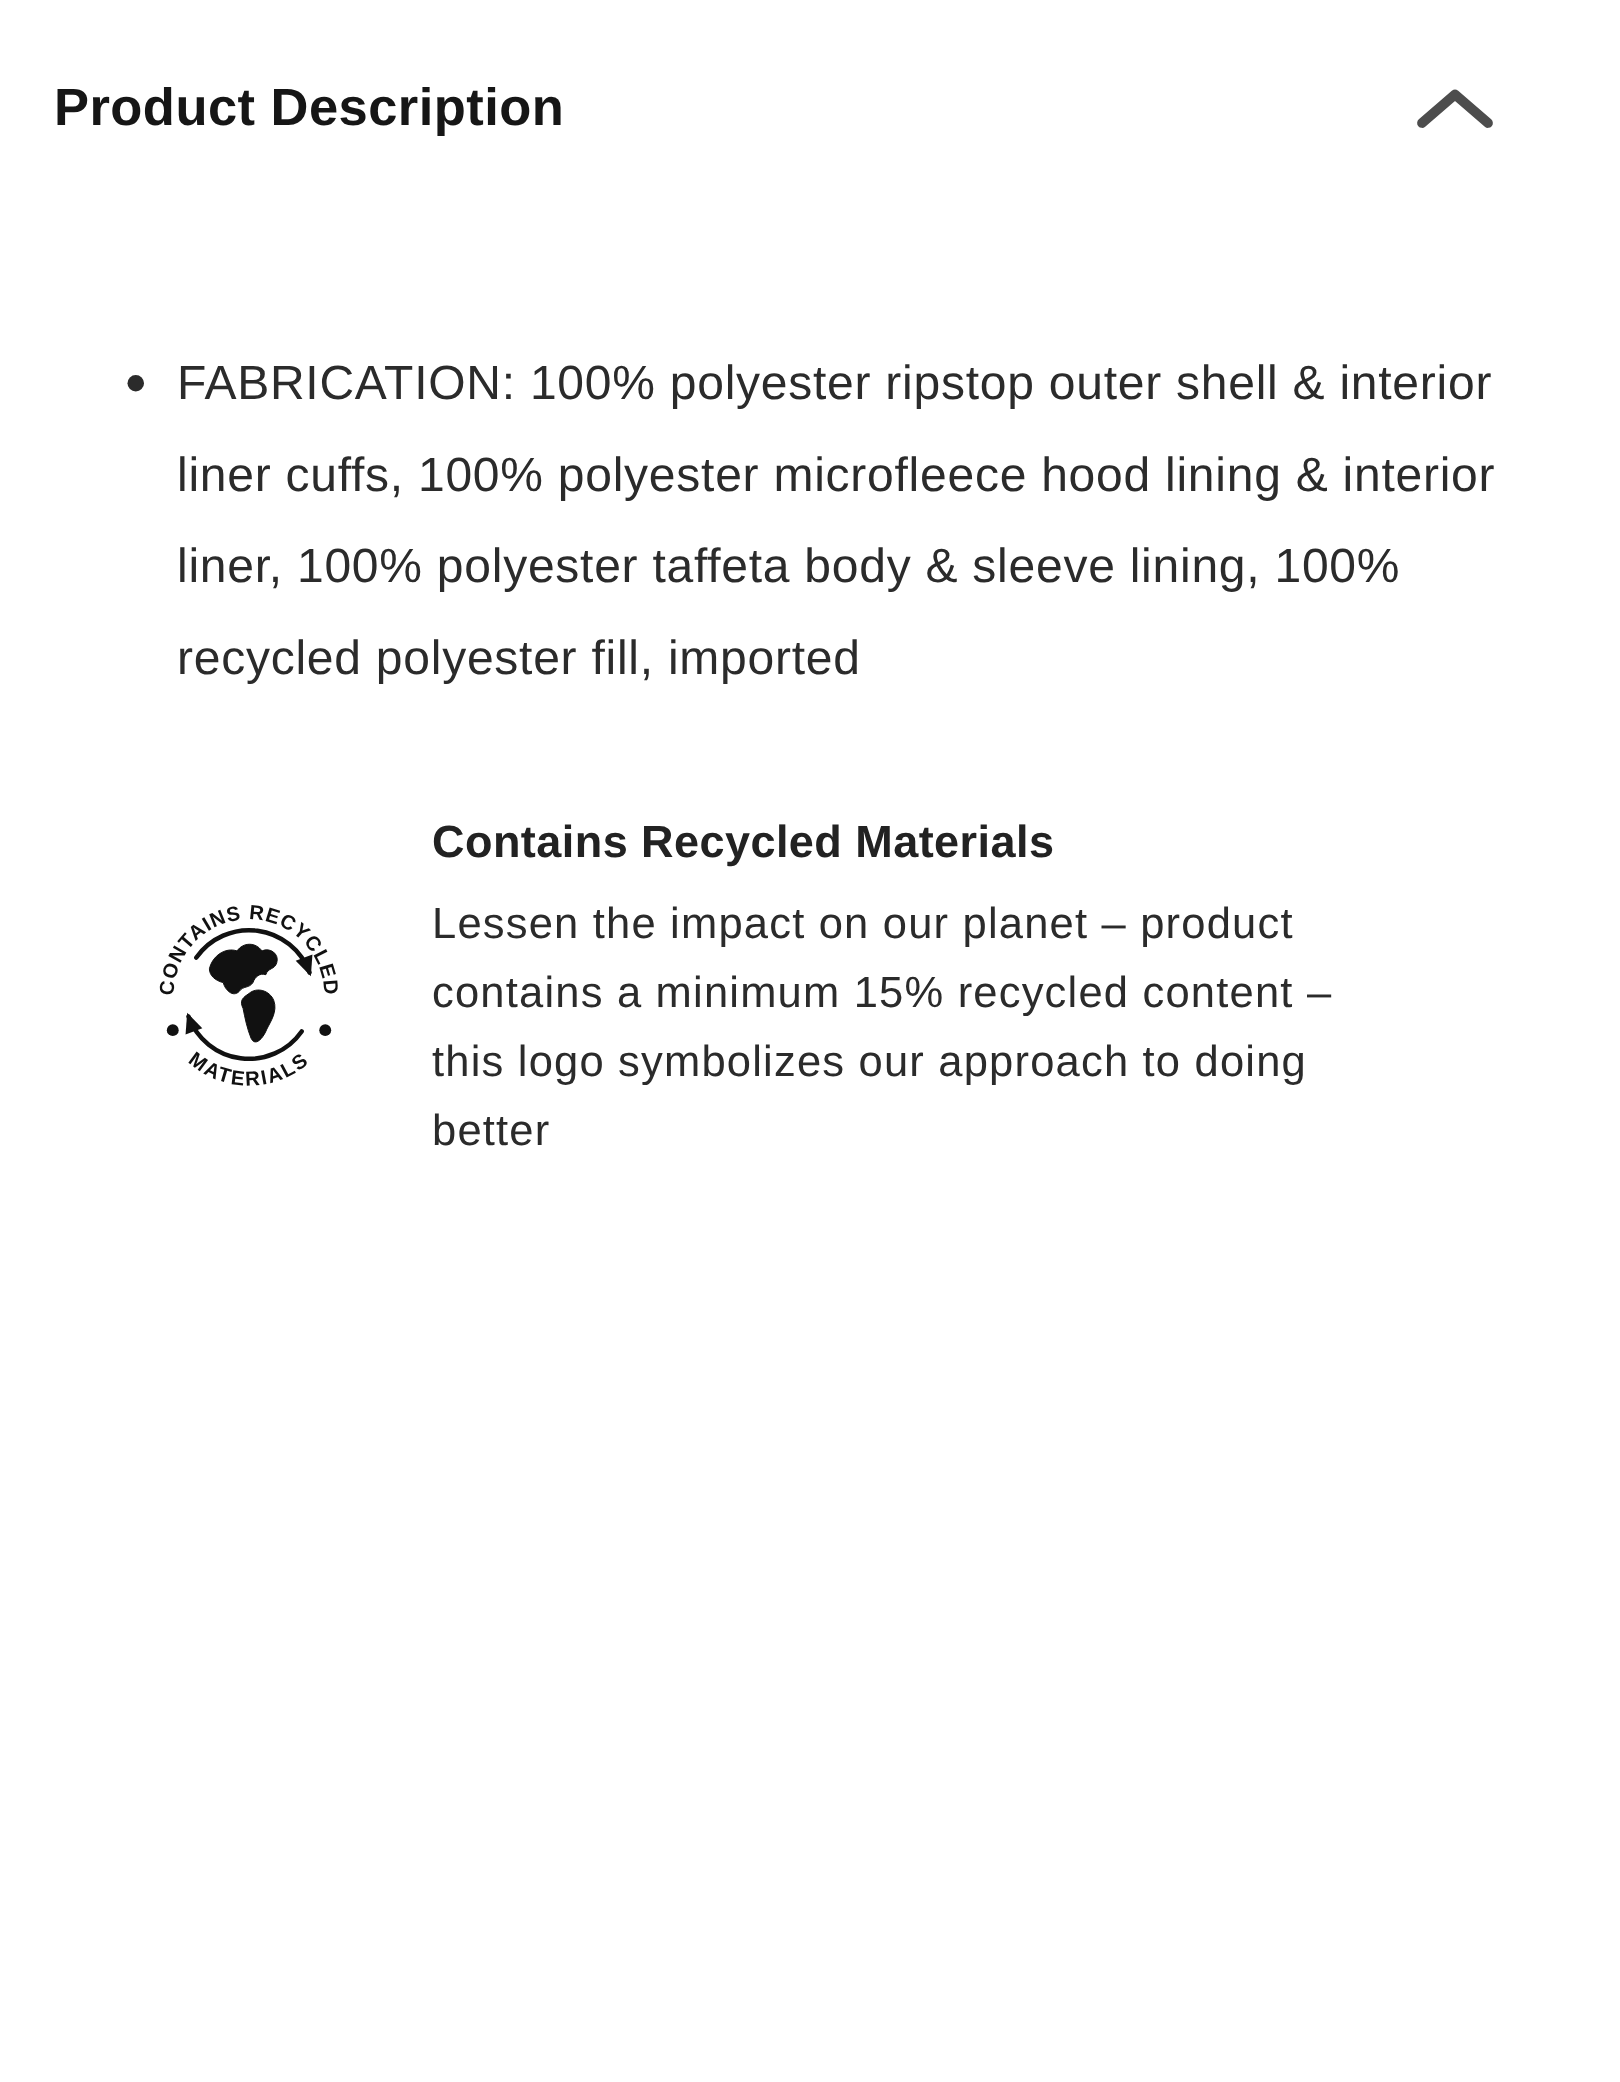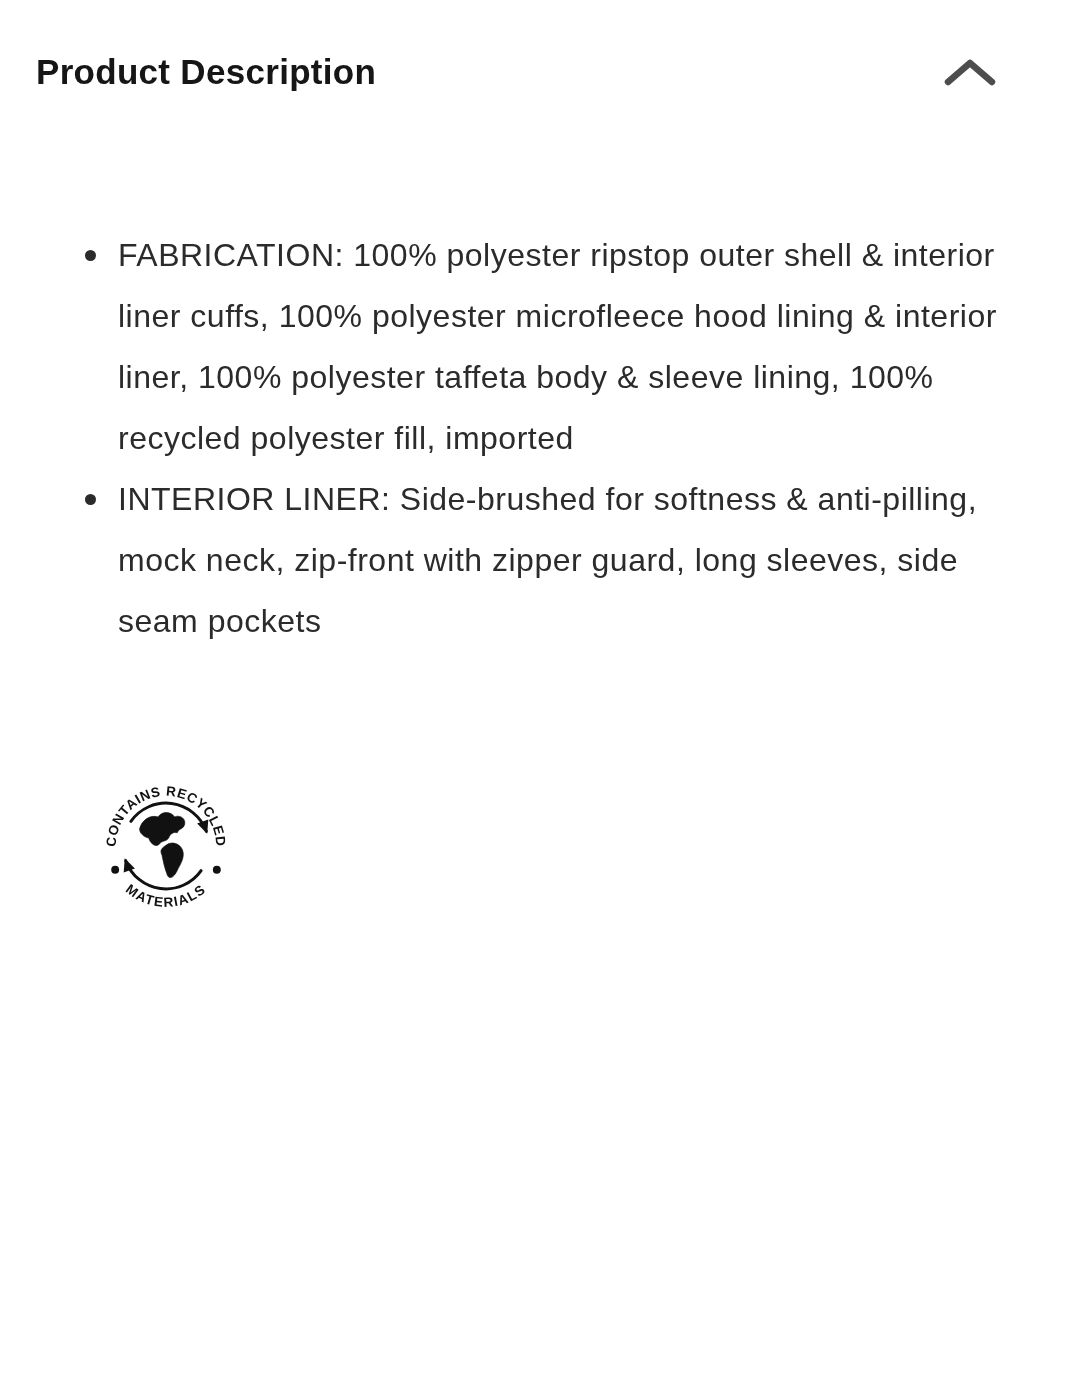--- a/index.html
+++ b/index.html
@@ -111,23 +111,20 @@
       <svg width="56" height="32" viewBox="0 0 56 32" aria-hidden="true">
         <polyline points="6,26 28,7 50,26" fill="none" stroke="#4d4d4d" stroke-width="6.5" stroke-linecap="round" stroke-linejoin="round"></polyline>
       </svg>
     </button>
   </div>
 
   <ul class="desc-list">
     <li>
       <span>FABRICATION: 100% polyester ripstop outer shell &amp; interior liner cuffs, 100% polyester microfleece hood lining &amp; interior liner, 100% polyester taffeta body &amp; sleeve lining, 100% recycled polyester fill, imported</span>
     </li>
-    <li>
-      <span>INTERIOR LINER: Side-brushed for softness &amp; anti-pilling, mock neck, zip-front with zipper guard, long sleeves, side seam pockets</span>
-    </li>
   </ul>
 
   <section class="badge-section">
 
     <div class="badge-logo">
       <svg viewBox="0 0 200 200" aria-hidden="true">
         <defs>
           <path id="arcTop" d="M 24,100 A 76,76 0 0 1 176,100"></path>
           <path id="arcBottom" d="M 8,100 A 92,92 0 0 0 192,100"></path>
         </defs>
@@ -151,16 +148,20 @@
           <path d="M 4,0 L -16,-9 L -16,9 Z" transform="translate(38.9,122.2) rotate(250)"></path>
         </g>
 
         <g fill="#111111" stroke="#111111" stroke-width="1" stroke-linejoin="round">
           <path d="M 60,74 C 63,61 76,52 88,56 C 94,47 107,47 113,56 C 121,52 131,59 128,68 C 126,75 119,73 117,80 C 111,78 106,82 104,88 C 100,94 94,91 90,97 C 84,103 76,96 74,88 C 66,86 60,81 60,74 Z"></path>
           <path d="M 100,99 C 108,92 121,96 125,106 C 129,117 122,127 118,135 C 114,145 106,153 102,144 C 98,134 96,124 94,114 C 90,106 94,103 100,99 Z"></path>
         </g>
       </svg>
     </div>
 
+    <div class="badge-text">
+      <h3 class="badge-heading">Contains Recycled Materials</h3>
+      <p class="badge-body">Lessen the impact on our planet – product contains a minimum 15% recycled content – this logo symbolizes our approach to doing better</p>
+    </div>
 
   </section>
 
 </div>
 
 </body></html>

